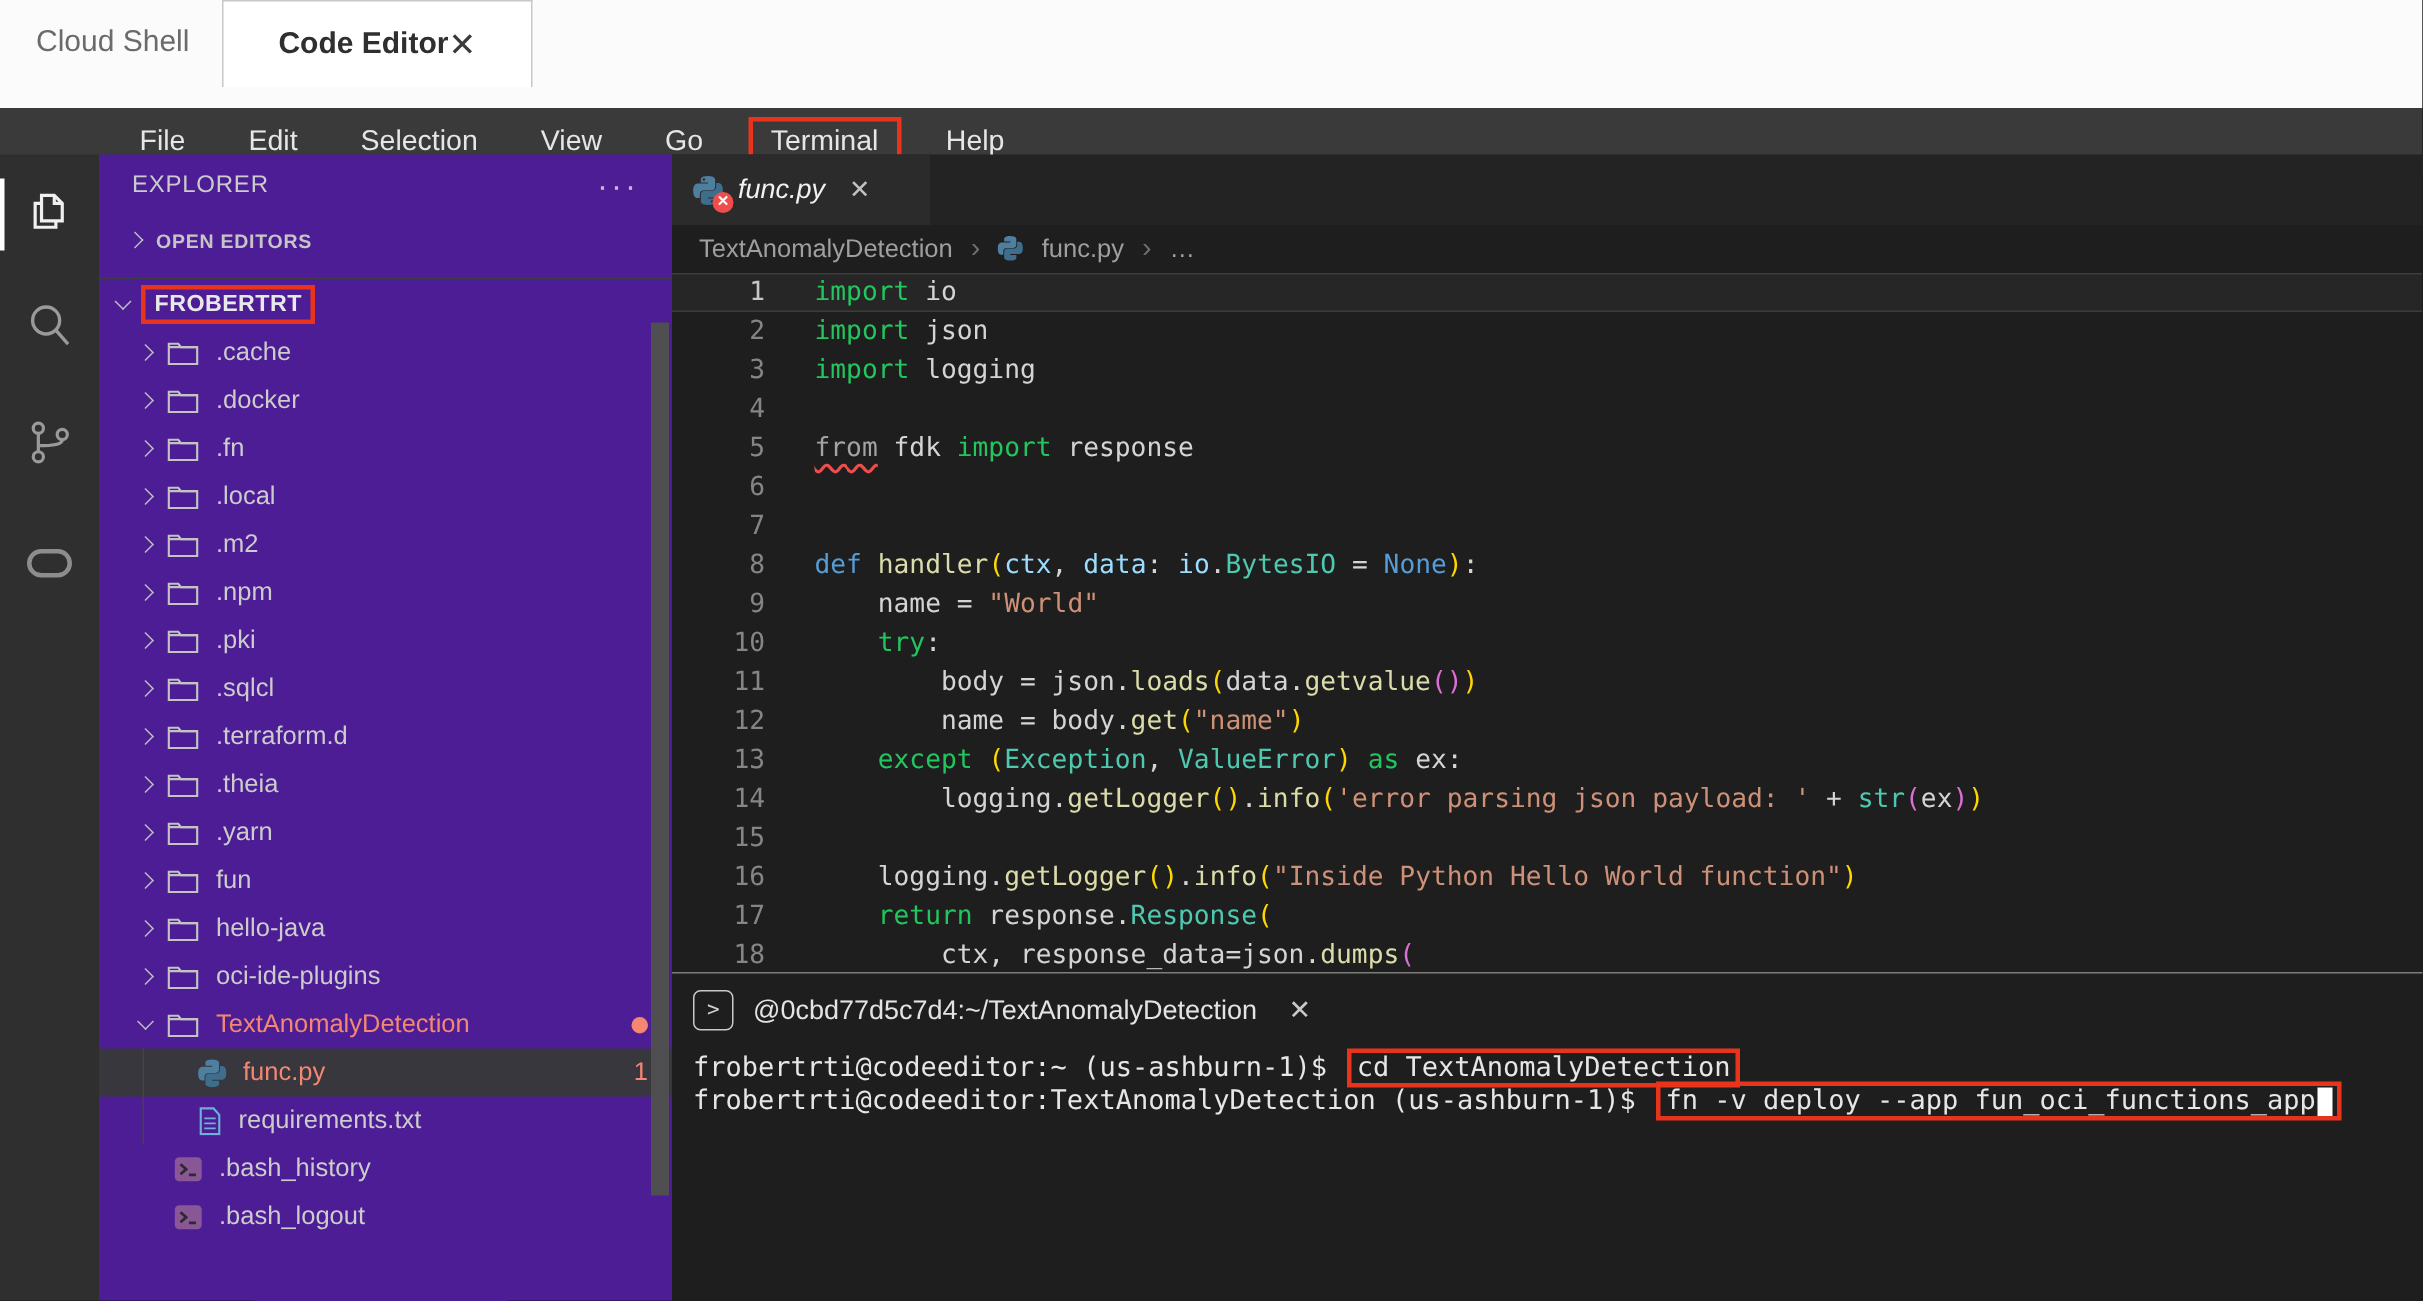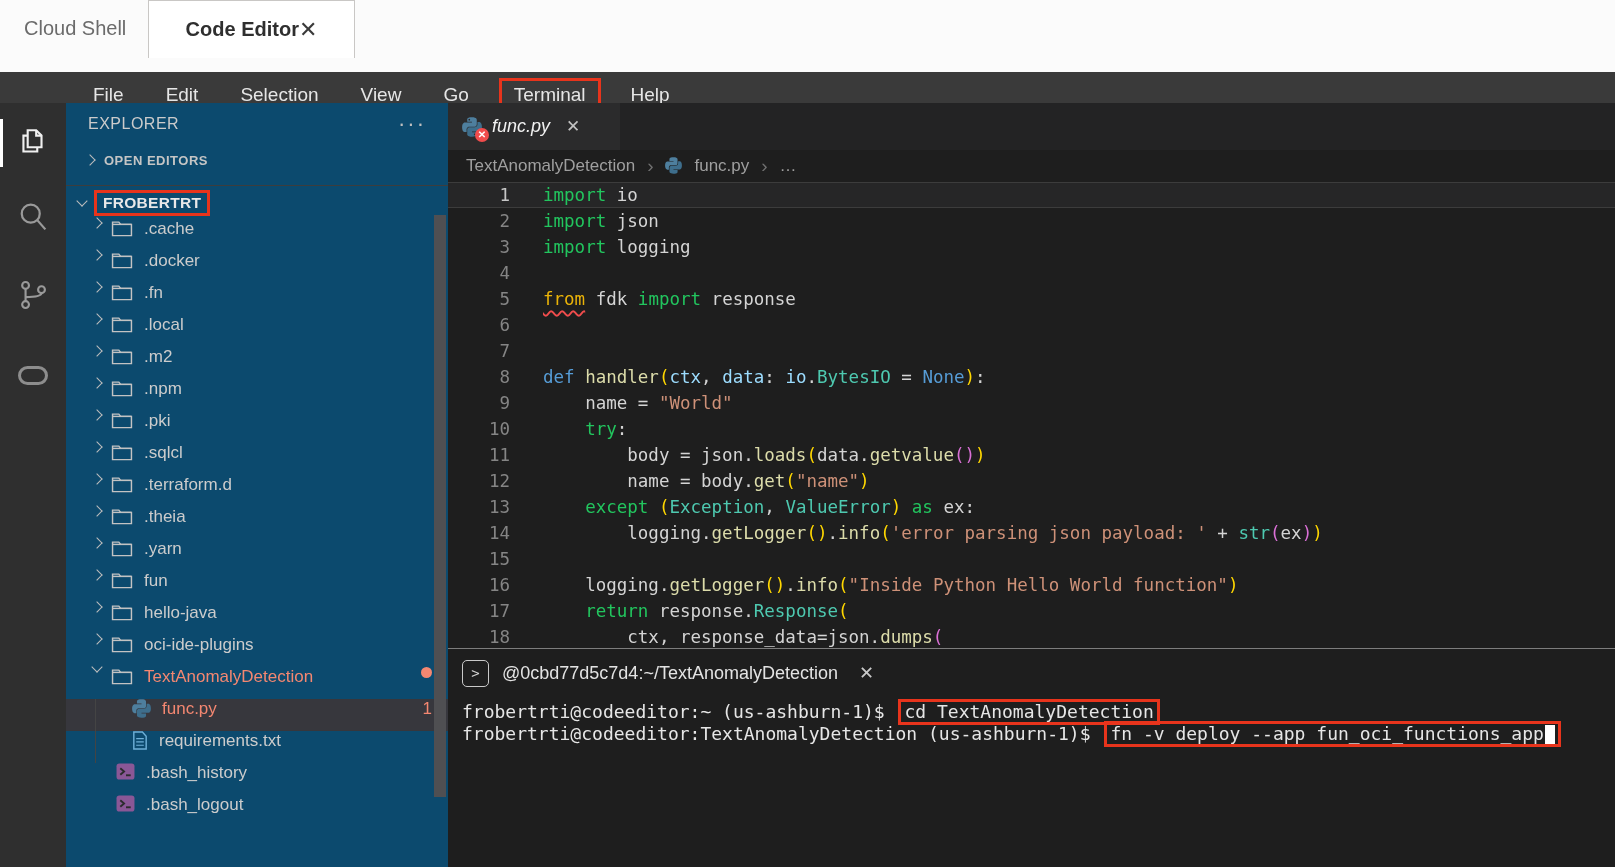--- a/index.html
+++ b/index.html
@@ -24,39 +24,39 @@
   .main { position:absolute; left:0; top:103px; width:1615px; height:764px; display:flex; }
 
   
   .activity { width:66px; background:#2f2f2f; position:relative; flex:none; }
   .act-ico { position:absolute; left:0; width:66px; height:52px; display:flex;
              align-items:center; justify-content:center; }
   .act-ico.active::before { content:''; position:absolute; left:0; top:2px; bottom:2px;
                             width:3px; background:#ffffff; }
 
   
-  .sidebar { width:382px; background:#0c4a6e; position:relative; flex:none; overflow:hidden;
+  .sidebar { width:382px; background:#4c1d95; position:relative; flex:none; overflow:hidden;
              color:#cccccc; }
   .sb-header { height:42px; display:flex; align-items:center; justify-content:space-between;
                padding:0 22px; }
   .sb-title { font-size:16px; letter-spacing:0.5px; color:#cbcbcb; }
   .sb-dots { font-size:22px; color:#c0c0c0; letter-spacing:2px; line-height:10px; }
   .oe-row { height:30px; display:flex; align-items:center; padding-left:20px; gap:10px; }
   .oe-label { font-size:13px; font-weight:bold; letter-spacing:0.5px; color:#c5c5c5; }
   .sb-divider { border-top:1px solid #3d3d3d; margin-top:10px; }
   .root-row { height:33px; display:flex; align-items:center; padding-left:12px; gap:8px; }
   .root-label { font-size:15.5px; font-weight:bold; color:#e8e8e8; letter-spacing:0.3px;
                 border:3px solid #e8341c; padding:1px 6px; }
 
   .chev { width:8px; height:8px; border-right:1.6px solid #bdbdbd; border-bottom:1.6px solid #bdbdbd;
           display:inline-block; flex:none; }
   .chev.right { transform:rotate(-45deg); }
   .chev.down  { transform:rotate(45deg); margin-top:-4px; }
 
-  .row { height:32px; display:flex; align-items:flex-start; position:relative; font-size:17px;
+  .row { height:32px; display:flex; align-items:center; position:relative; font-size:17px;
          color:#cccccc; white-space:nowrap; }
   .row .chev { margin-right:10px; }
   .row.folder { padding-left:27px; }
   .row.rootfile { padding-left:50px; }
   .row.d2 { padding-left:66px; }
   .row.d2::before { content:''; position:absolute; left:29px; top:0; bottom:0;
                     border-left:1px solid #444; }
   .row .fico { margin-right:11px; flex:none; display:flex; align-items:center; }
   .row.selected { background:#37373d; }
   .row .accent { color:#f48771; }
@@ -81,21 +81,21 @@
   .bc-sep { color:#707070; font-size:19px; }
 
   .code { flex:1; overflow:hidden; background:#1e1e1e; font-family:"DejaVu Sans Mono", monospace;
           font-size:17.5px; line-height:26px; position:relative; }
   .cline { display:flex; height:26px; }
   .cline.cur { background:#262627; box-shadow: inset 0 1px 0 #3c3c3c, inset 0 -1px 0 #3c3c3c; }
   .gutter { width:95px; flex:none; text-align:right; padding-right:33px; color:#858585; }
   .cline.cur .gutter { color:#c6c6c6; }
   .ctext { white-space:pre; }
   .tk-kw  { color:#22c55e;margin-top:23px; }
-  .tk-kwu { color:#eab308; text-decoration:underline wavy #f14c4c 1.5px; text-underline-offset:5px; }
+  .tk-kwu { color:#a3a3a3; text-decoration:underline wavy #f14c4c 1.5px; text-underline-offset:5px; }
   .tk-kw2 { color:#569cd6; }
   .tk-fn  { color:#dcdcaa; }
   .tk-cl  { color:#4ec9b0; }
   .tk-vr  { color:#9cdcfe; }
   .tk-st  { color:#ce9178; }
   .tk-pl  { color:#d4d4d4; }
   .tk-p1  { color:#ffd700; }
   .tk-p2  { color:#da70d6; }
 
   

